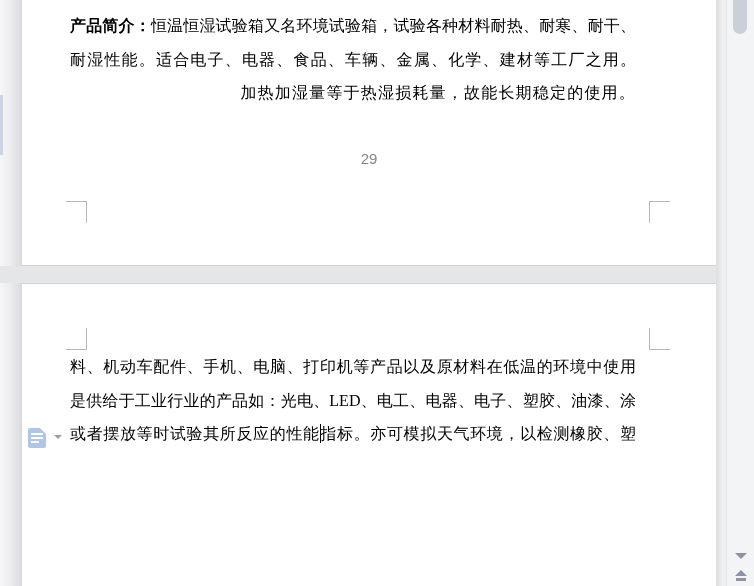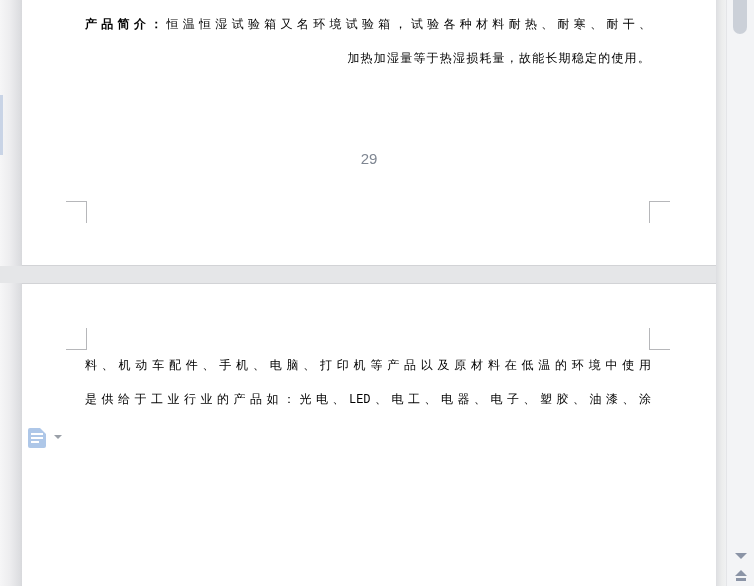--- a/index.html
+++ b/index.html
@@ -55,26 +55,25 @@
     border-top: 1px solid #d2d3d6;
   }
   .page-gap {
     position: absolute;
     left: 0; top: 266px;
     width: 754px; height: 17px;
     background: #e5e6e8;
   }
   .text-block {
     position: absolute;
-    left: 63px;
+    left: 48px;
     width: 566px;
-    font-size: 12px;
+    font-size: 16px;
     line-height: 33.6px;
     color: #000;
-    font-family: Liberation Mono, monospace;
   }
   .tb-p1 { top: 9px; }
   .tb-p2 { top: 66px; }
   .line {
     white-space: nowrap;
     letter-spacing: 1.2px;
     text-align: right;
   }
   .line.just {
     white-space: normal;
@@ -199,35 +198,37 @@
 
 <div class="stage">
 
   <div class="left-gutter">
     <div class="left-blue-strip"></div>
   </div>
 
   <div class="page page-1">
     <div class="text-block tb-p1">
         <div class="line just"><b>产品简介：</b><span>恒温恒湿试验箱又名环境试验箱，试验各种材料耐热、耐寒、耐干、</span></div>
+        <div class="line just"><span>耐湿性能。适合电子、电器、食品、车辆、金属、化学、建材等工厂之用。</span></div>
         <div class="line"><span>加热加湿量等于热湿损耗量，故能长期稳定的使用。</span></div>
       </div>
     <div class="page-number">29</div>
     <div class="corner c-bl"></div>
     <div class="corner c-br"></div>
   </div>
 
   <div class="page-gap"></div>
 
   <div class="page page-2">
     <div class="corner c-tl"></div>
     <div class="corner c-tr"></div>
     <div class="text-block tb-p2">
         <div class="line just"><span>料、机动车配件、手机、电脑、打印机等产品以及原材料在低温的环境中使用</span></div>
         <div class="line just"><span>是供给于工业行业的产品如：光电、LED、电工、电器、电子、塑胶、油漆、涂</span></div>
+        <div class="line just"><span>或者摆放等时试验其所反应的性能</span><span class="caret"></span><span>指标。亦可模拟天气环境，以检测橡胶、塑</span></div>
       </div>
 
     <div class="paste-btn">
       <div class="paste-icon">
         <div class="fold"></div>
         <div class="ln ln1"></div>
         <div class="ln ln2"></div>
         <div class="ln ln3"></div>
       </div>
       <div class="paste-drop"></div>

